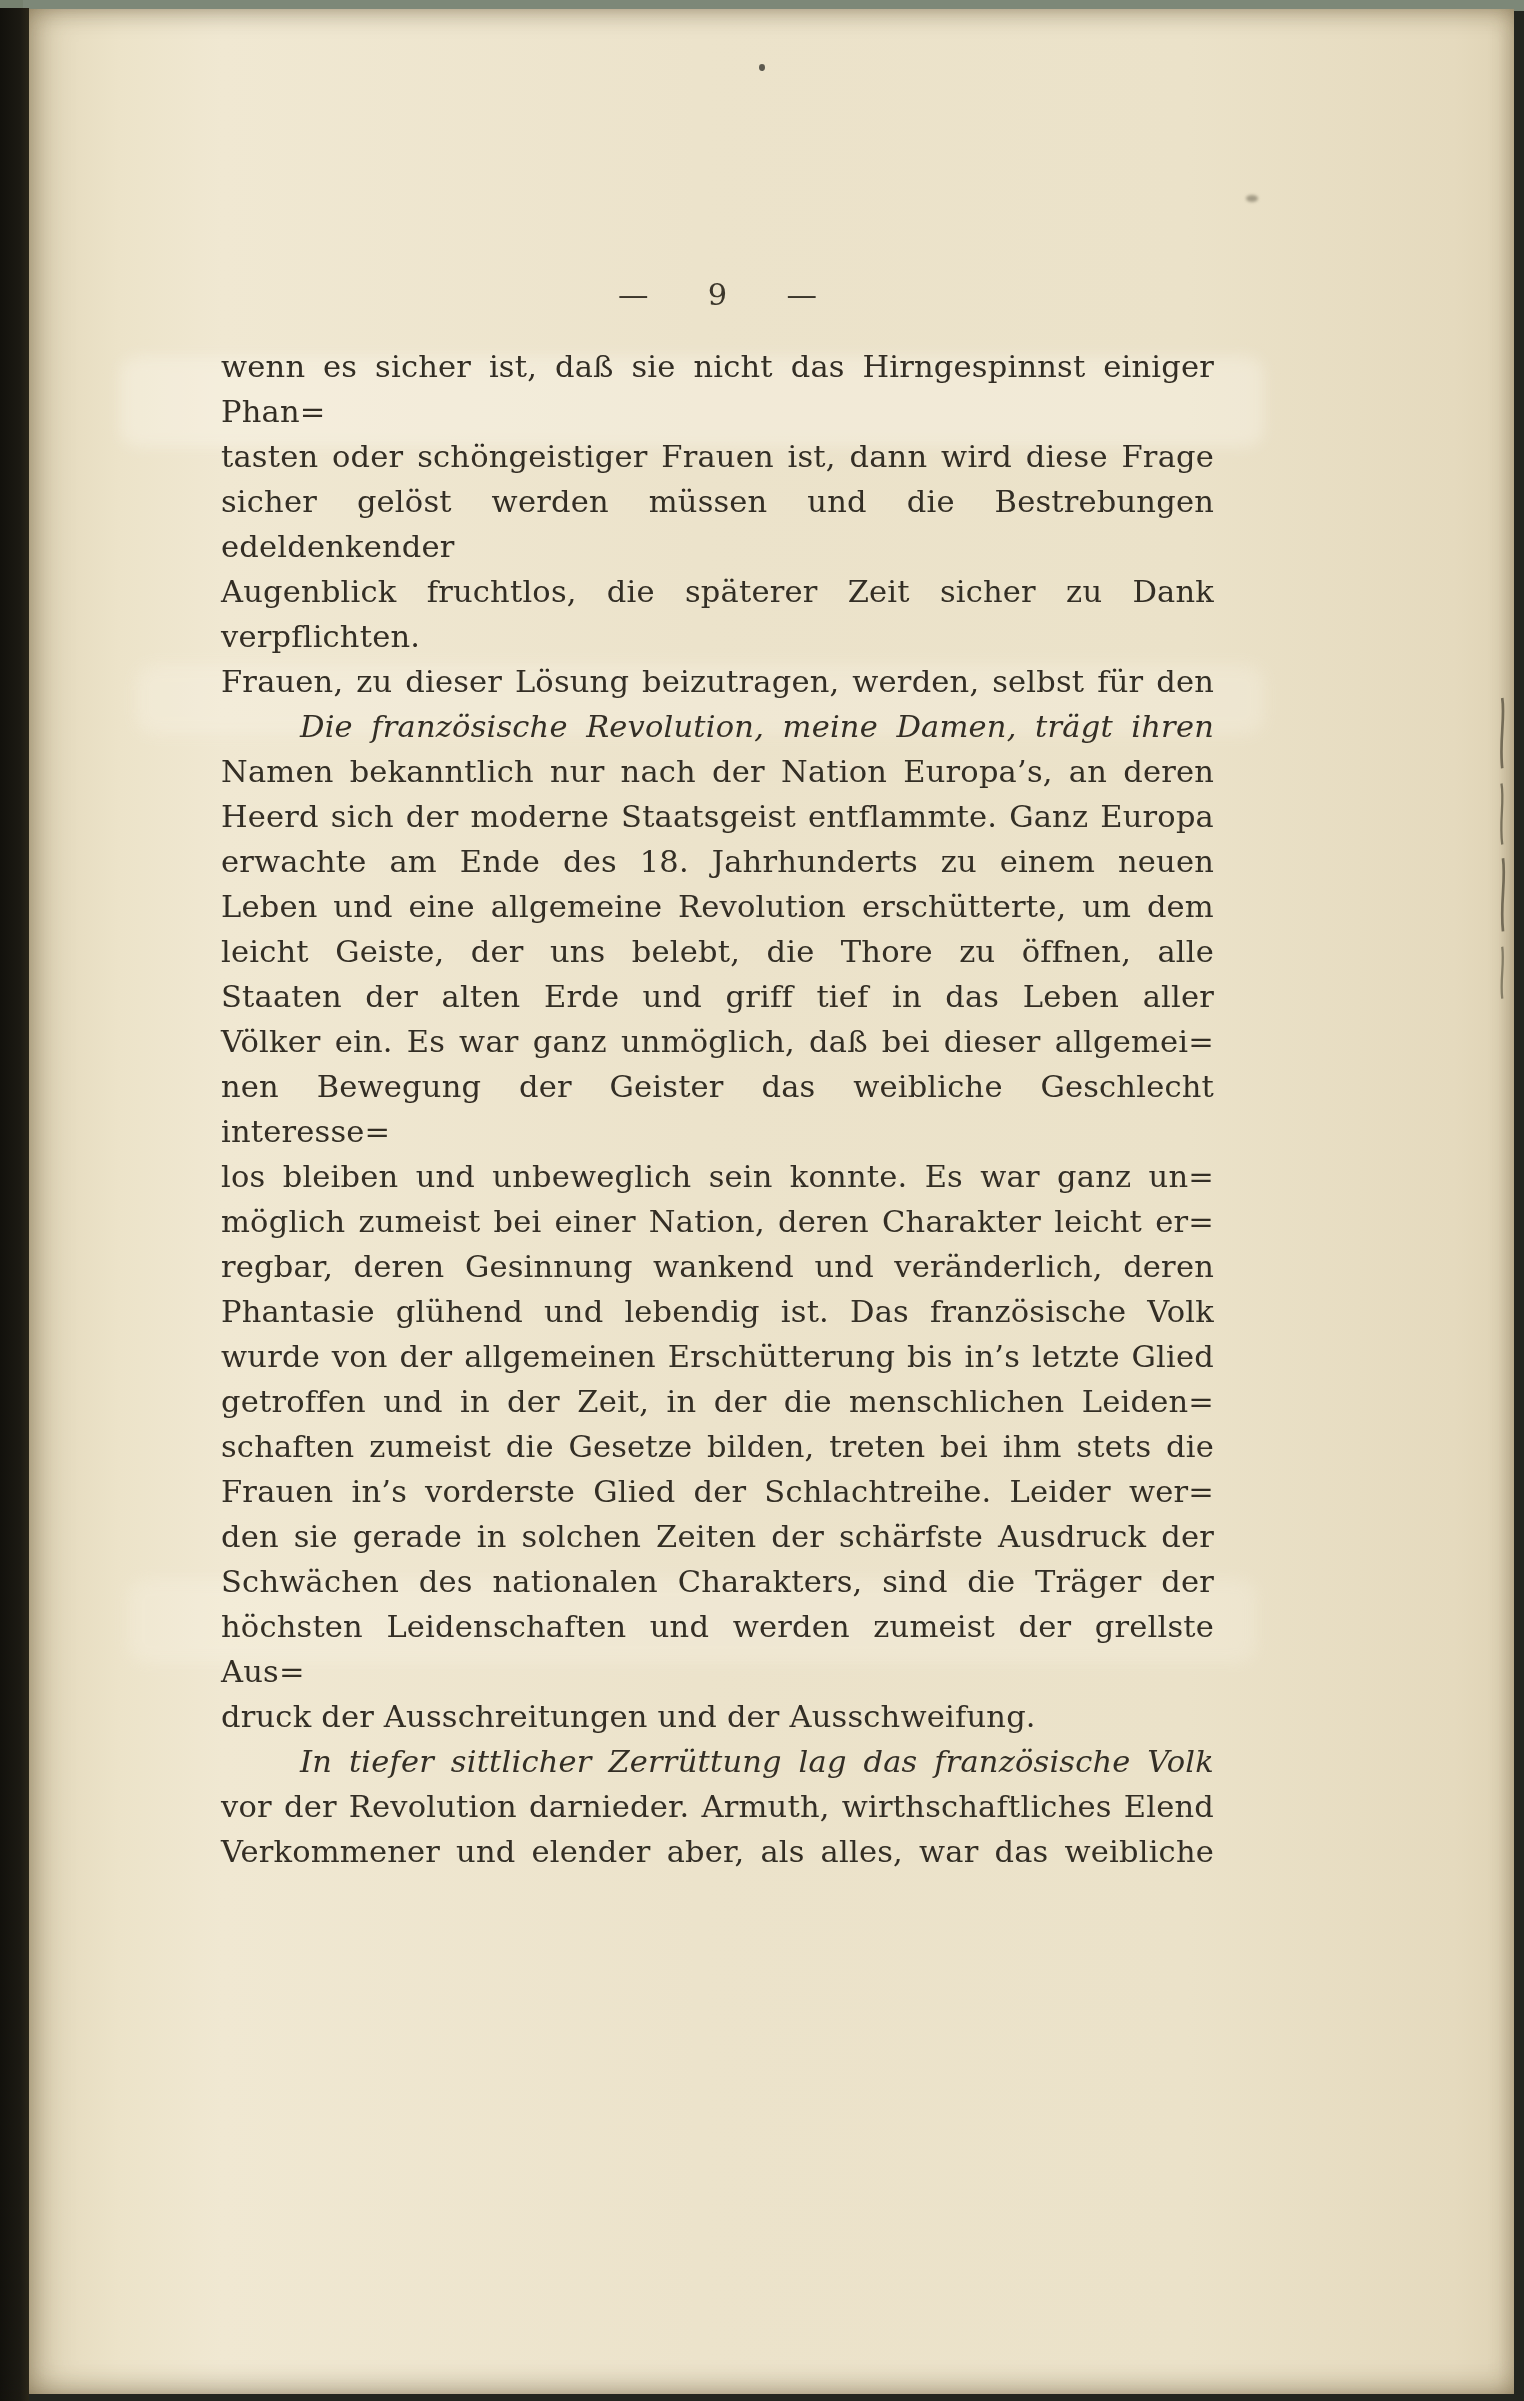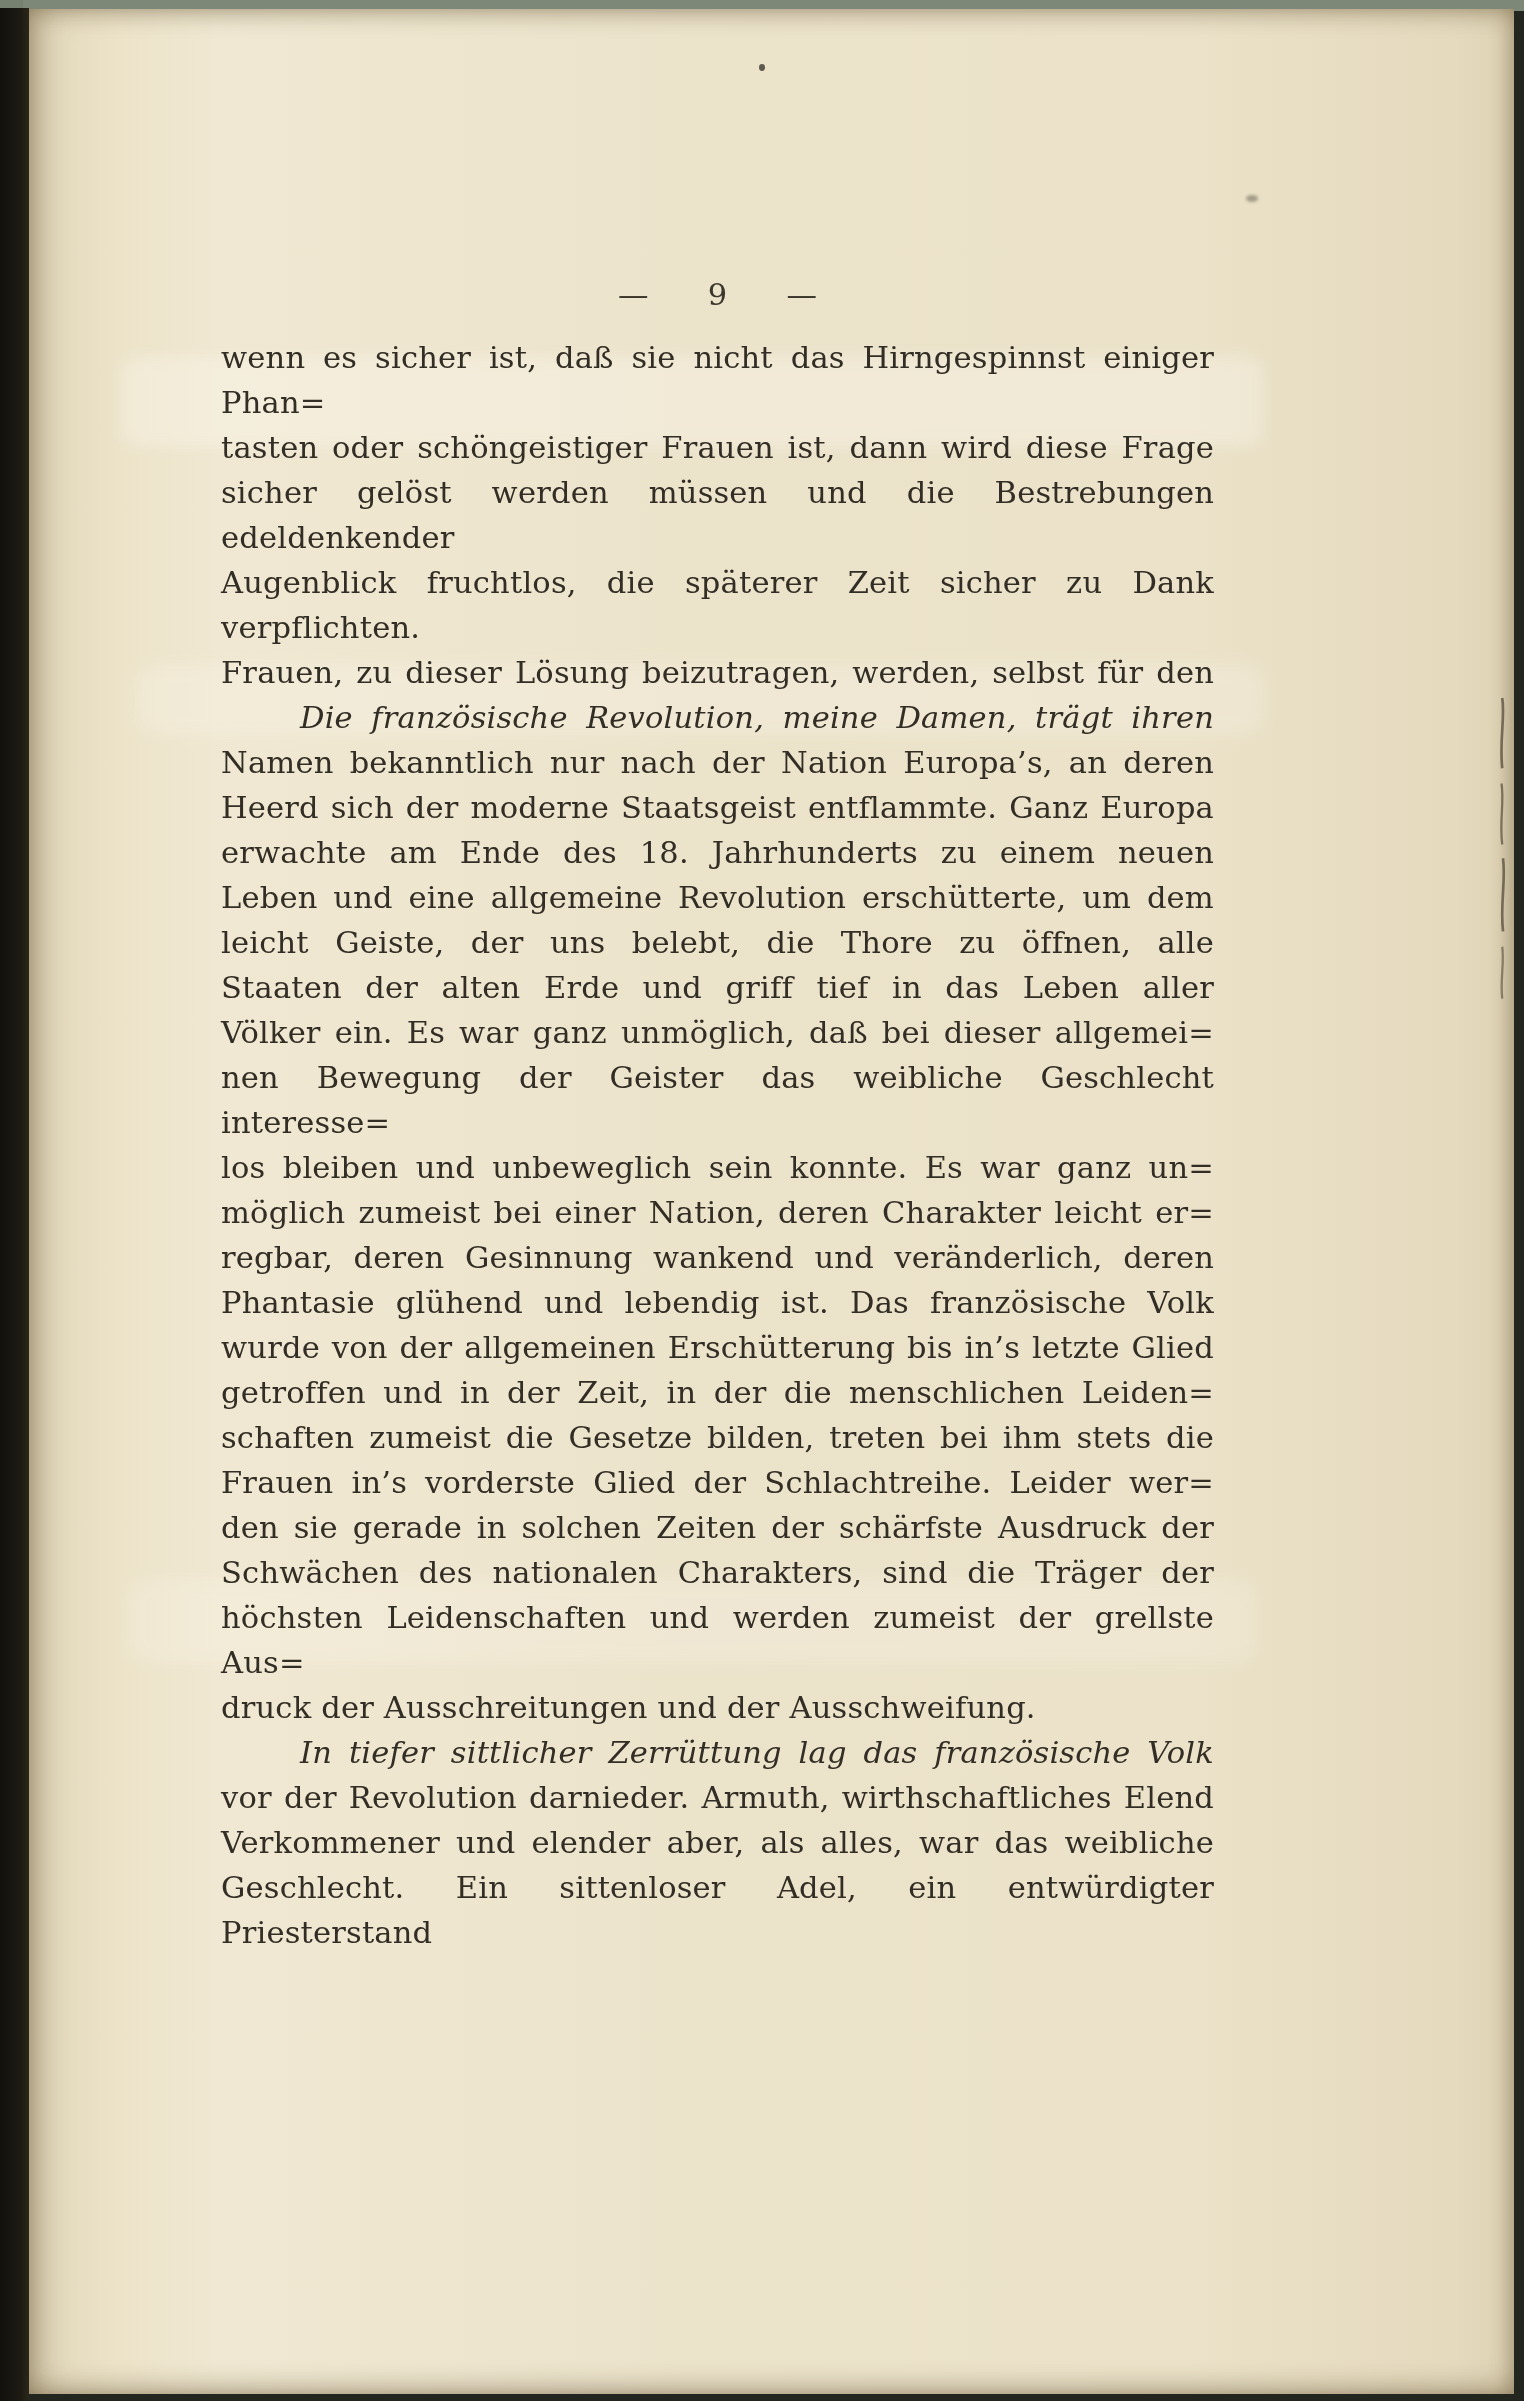--- a/index.html
+++ b/index.html
@@ -61,21 +61,21 @@
     width: 993px;
     text-align: center;
     font-size: 30.5px;
     color: #3c372c;
     word-spacing: 20px;
     white-space: pre;
   }
 
   .text-block {
     position: absolute;
-    left: 192px; top: 326px;
+    left: 192px; top: 335px;
     width: 993px;
     font-size: 30.5px;
     line-height: 45px;
     color: #332e25;
     letter-spacing: 0.2px;
   }
   .para { margin: 0; }
   .line {
     text-align: justify;
     text-align-last: justify;
@@ -149,21 +149,20 @@
           <div class="line">Frauen in’s vorderste Glied der Schlachtreihe. Leider wer=</div>
           <div class="line">den sie gerade in solchen Zeiten der schärfste Ausdruck der</div>
           <div class="line">Schwächen des nationalen Charakters, sind die Träger der</div>
           <div class="line">höchsten Leidenschaften und werden zumeist der grellste Aus=</div>
           <div class="line last">druck der Ausschreitungen und der Ausschweifung.</div>
         </div>
         <div class="para">
           <div class="line indent">In tiefer sittlicher Zerrüttung lag das französische Volk</div>
           <div class="line">vor der Revolution darnieder. Armuth, wirthschaftliches Elend</div>
           <div class="line">Verkommener und elender aber, als alles, war das weibliche</div>
-          <div class="line last">Geschlecht. Ein sittenloser Adel, ein entwürdigter Priesterstand</div>
         </div>
       </div>
 
     <svg class="margin-marks" viewBox="0 0 34 430" xmlns="http://www.w3.org/2000/svg">
       <path d="M16 4 C 20 30, 12 60, 16 96" stroke="#544e3c" stroke-width="3.5" fill="none" opacity="0.75"></path>
       <path d="M15 116 C 19 140, 12 165, 16 196" stroke="#544e3c" stroke-width="3" fill="none" opacity="0.7"></path>
       <path d="M17 214 C 21 244, 13 272, 17 310" stroke="#544e3c" stroke-width="3.5" fill="none" opacity="0.75"></path>
       <path d="M16 330 C 19 352, 13 374, 16 398" stroke="#544e3c" stroke-width="3" fill="none" opacity="0.6"></path>
     </svg>
 

